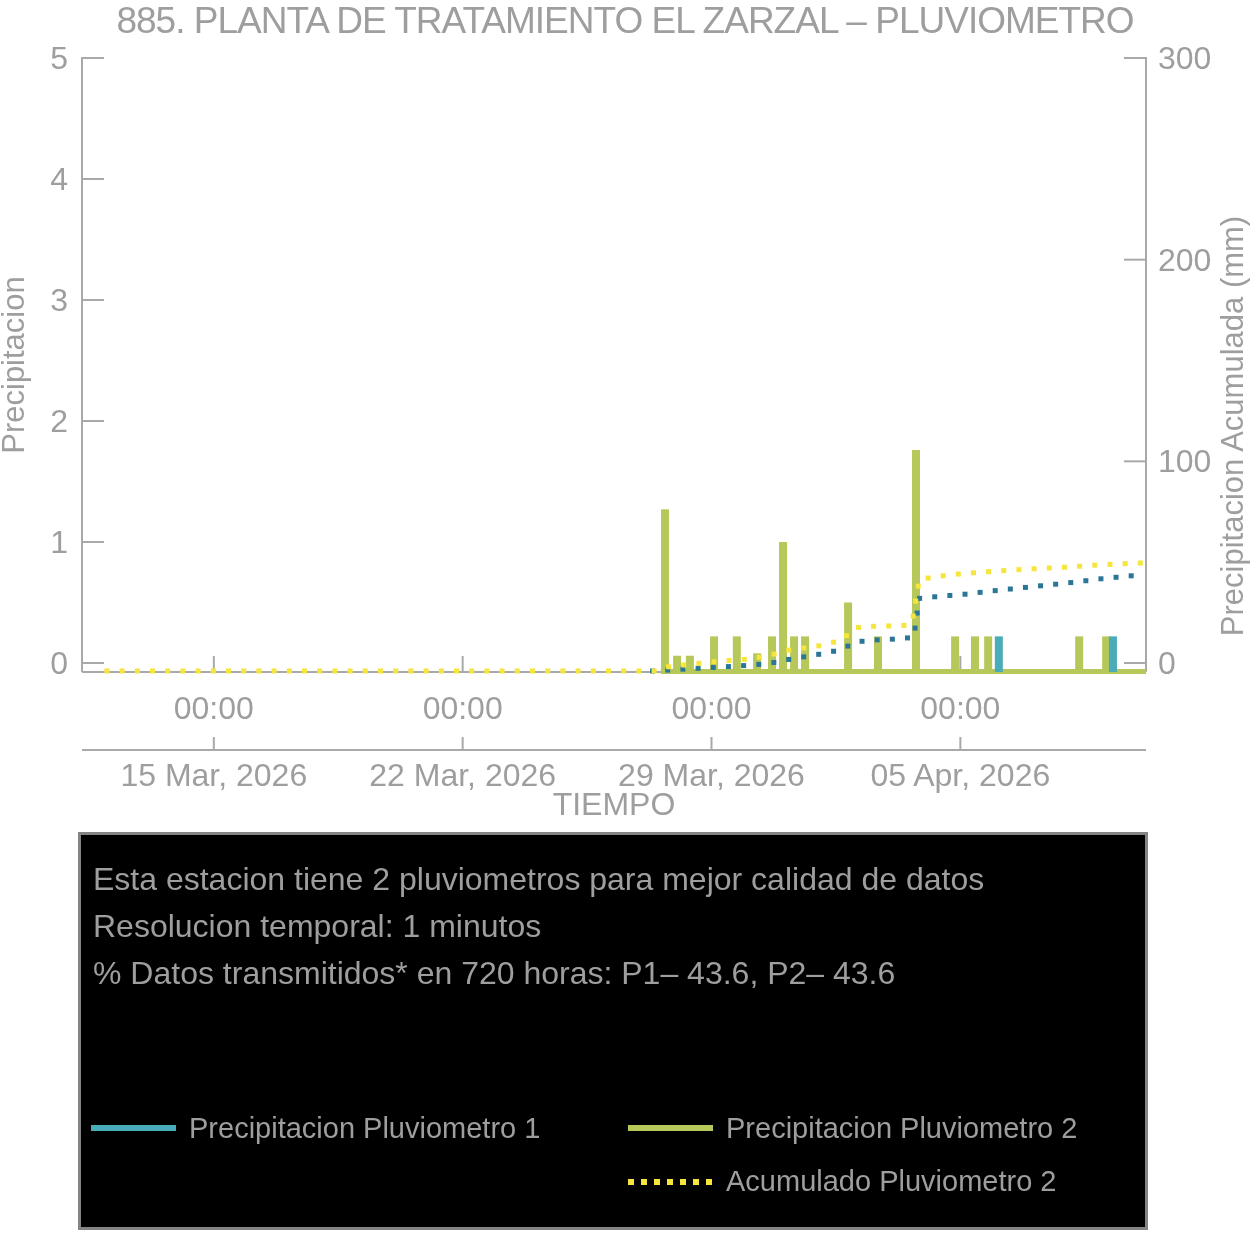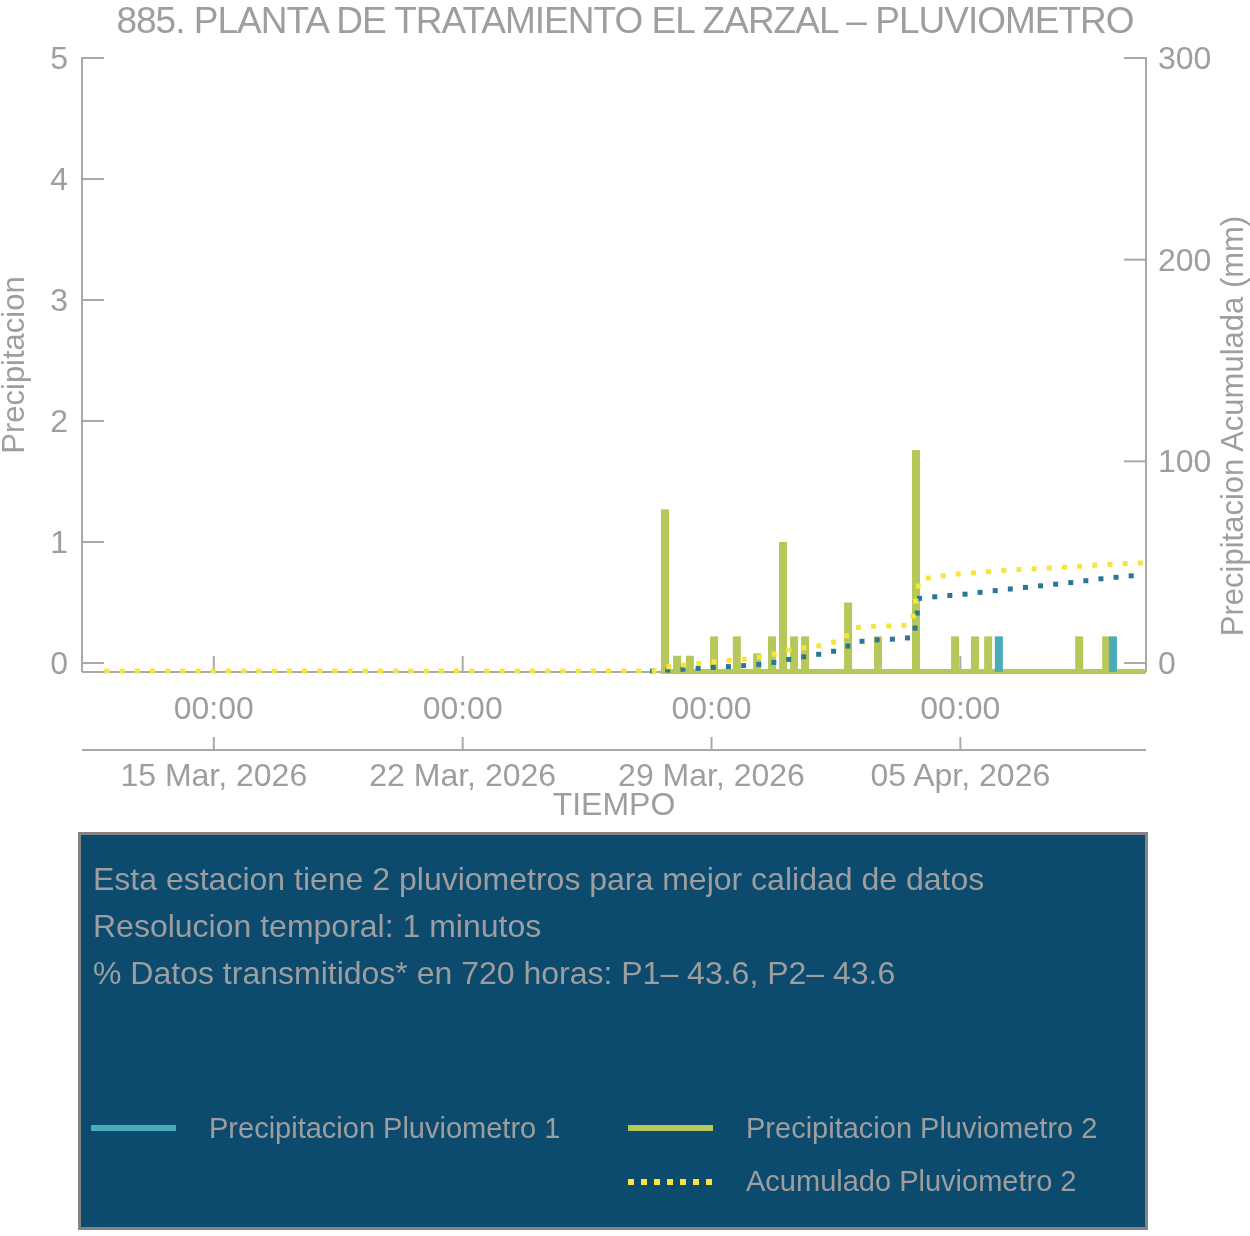--- a/index.html
+++ b/index.html
@@ -6,24 +6,24 @@
   body{width:1250px;height:1236px;position:relative;font-family:"Liberation Sans",sans-serif;overflow:hidden;}
   .stage{position:absolute;inset:0;}
   .chart-title{position:absolute;left:0;top:0;width:1250px;text-align:center;
     font-size:37px;color:#9e9e9e;white-space:nowrap;letter-spacing:-1px;}
   .ylab{position:absolute;color:#9e9e9e;font-size:31px;text-align:center;white-space:nowrap;}
   .ylab-left{width:420px;left:-196px;top:347px;transform:rotate(-90deg);}
   .ylab-right{width:460px;left:1003px;top:408px;transform:rotate(-90deg);}
   .xlab{position:absolute;left:414px;top:786px;width:400px;text-align:center;color:#9e9e9e;font-size:32px;}
   #plot{position:absolute;left:0;top:0;}
   .infobox{position:absolute;left:78px;top:832px;width:1070px;height:398px;
-    border:3px solid #848484;box-sizing:border-box;background:#0c4a6e;}
+    border:3px solid #848484;box-sizing:border-box;background:#000000;}
   .infolines{padding:21px 0 0 12px;}
   .infoline{font-size:32px;line-height:47px;color:#9e9e9e;white-space:nowrap;}
-  .lg{position:absolute;display:flex;align-items:center;gap:33px;height:32px;}
+  .lg{position:absolute;display:flex;align-items:center;gap:13px;height:32px;}
   .lg .lbl{font-size:29px;color:#9e9e9e;white-space:nowrap;}
   .sw{width:85px;height:32px;position:relative;flex:0 0 85px;}
   .sw .bar{position:absolute;left:0;top:13px;width:85px;height:6px;}
   .sw .dot{position:absolute;top:14px;width:6px;height:6px;}
 </style>
 </head>
 <body>
 
 <div class="stage">
 

